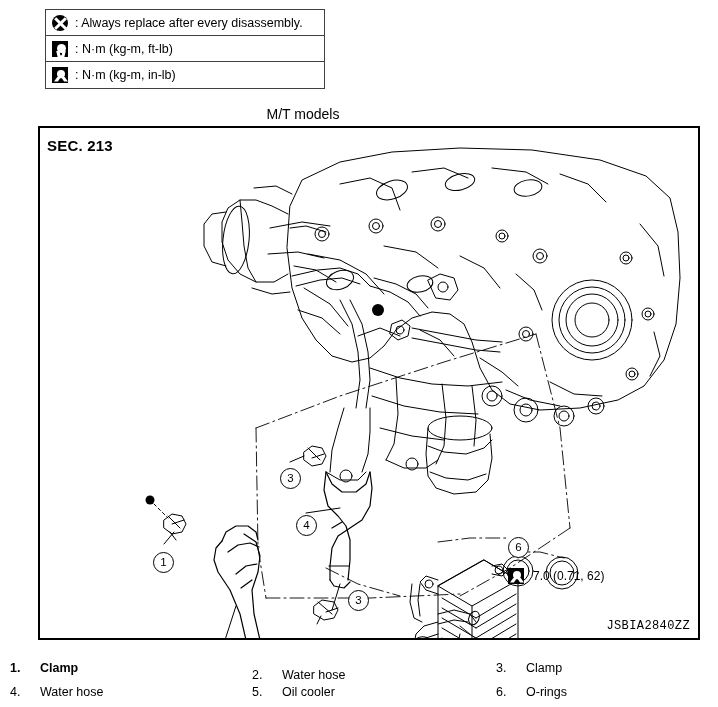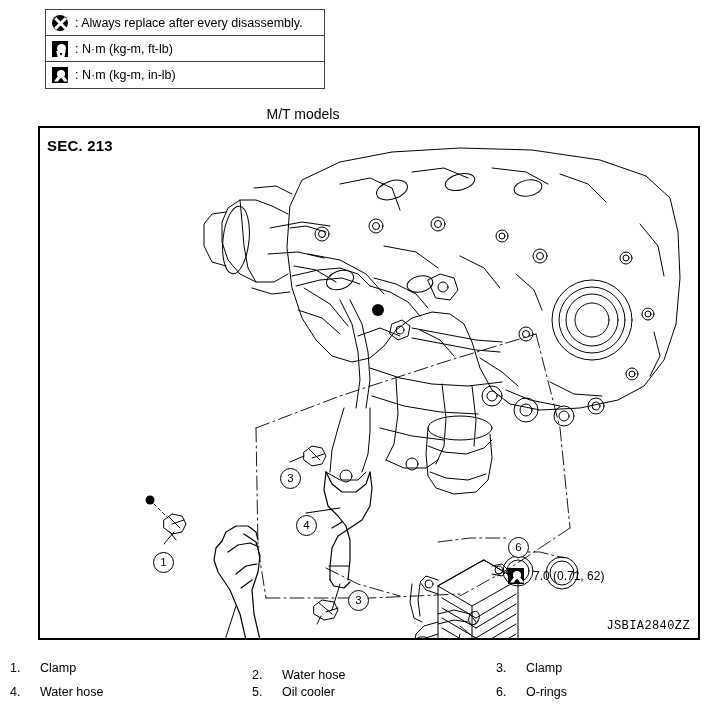--- a/index.html
+++ b/index.html
@@ -453,19 +453,19 @@
       <span class="ring"></span>
         <span class="arms"></span>
     </span>
     <span class="val">7.0 (0.71, 62)</span>
   </div>
 
   <div id="fig-code">JSBIA2840ZZ</div>
 </div>
 
 <div id="parts">
-    <div class="part" style="left: 10px; top: 6px;"><span class="num">1.</span><span>Clamp</span></div>
+    <div class="part" style="left: 10px; top: 6px; font-weight: bold;"><span class="num">1.</span><span>Clamp</span></div>
     <div class="part" style="left: 252px; top: 13px;"><span class="num">2.</span><span>Water hose</span></div>
     <div class="part" style="left: 496px; top: 6px;"><span class="num">3.</span><span>Clamp</span></div>
     <div class="part" style="left: 10px; top: 30px;"><span class="num">4.</span><span>Water hose</span></div>
     <div class="part" style="left: 252px; top: 30px;"><span class="num">5.</span><span>Oil cooler</span></div>
     <div class="part" style="left: 496px; top: 30px;"><span class="num">6.</span><span>O-rings</span></div>
   </div>
 
 </body></html>

